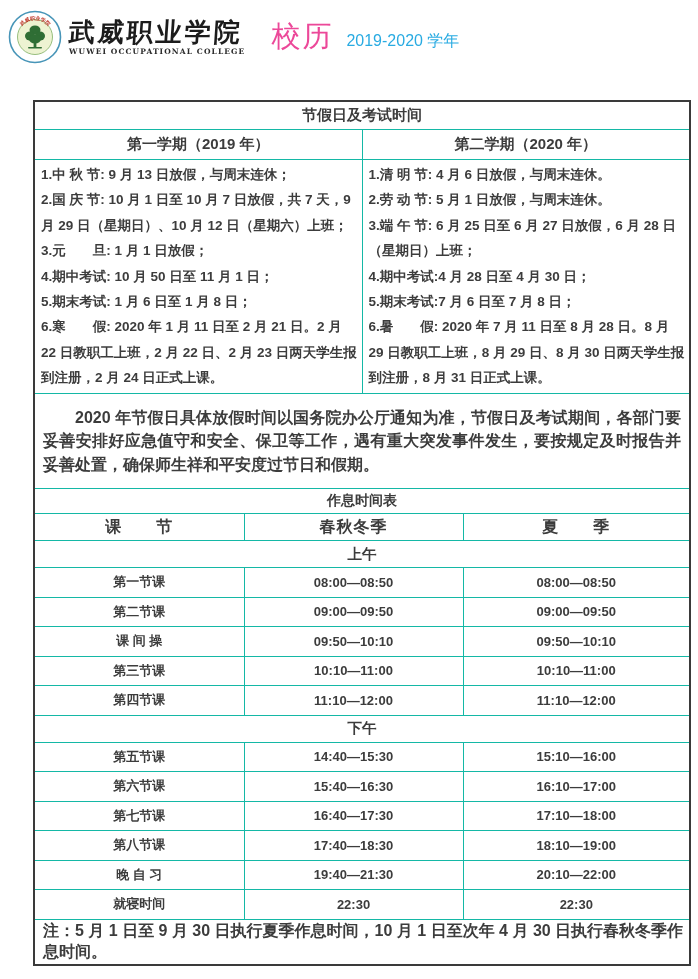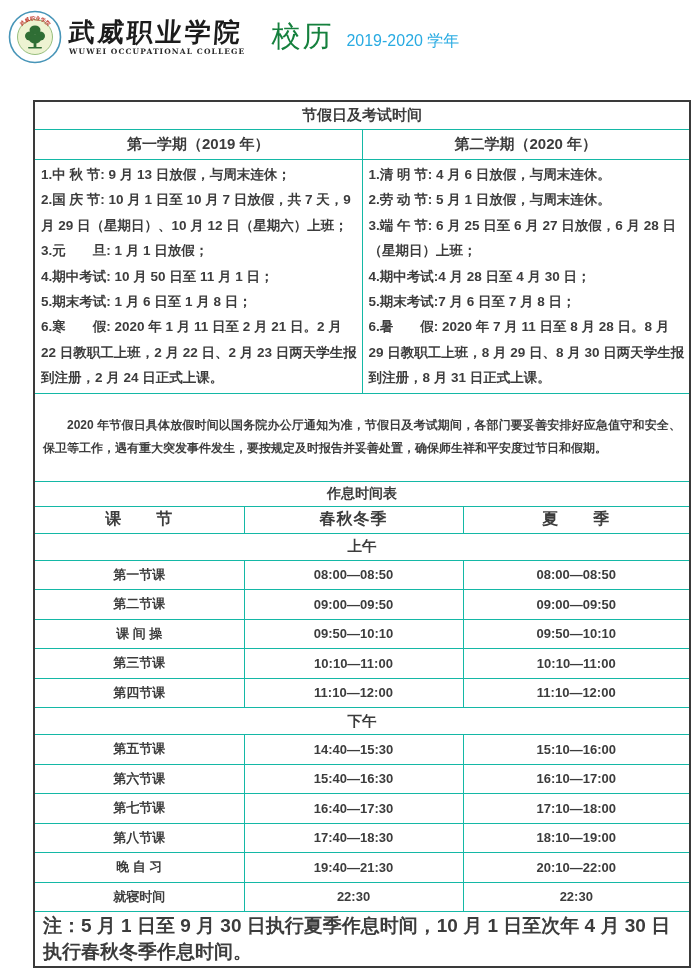--- a/index.html
+++ b/index.html
@@ -22,47 +22,47 @@
     font-family: "DejaVu Serif", serif;
     font-size: 26px; font-weight: bold; color: #1c1c1c;
     letter-spacing: 3px; transform: skewX(-4deg);
   }
   .college-en {
     font-family: "DejaVu Serif", serif;
     font-size: 7.5px; font-weight: bold; color: #2a2a2a;
     letter-spacing: 1.1px; margin-top: 3px; text-align: center;
   }
   .doc-title { margin-left: 26px; display: flex; align-items: baseline; }
-  .title-main { font-size: 29px; color: #15803d; letter-spacing: 2px; }
+  .title-main { font-size: 29px; color: #ec4899; letter-spacing: 2px; }
   .title-sub  { font-size: 16px; color: #29ABE2; margin-left: 13px; }
 
   
   table.main-table {
     border-collapse: collapse; table-layout: fixed;
     width: 656px; margin: 34px 0 0 33px;
     border: 2px solid #3a3a3a;
   }
   table.main-table td {
     border: 1px solid #14b8a6;
     font-weight: bold; color: #3c3c3c;
   }
   td.sec-title   { height: 25px; text-align: center; font-size: 15px; }
   td.sem-head    { height: 27px; text-align: center; font-size: 15px; }
   td.sem-body    { height: 226px; vertical-align: top; padding: 2px 4px 2px 6px; }
   .holiday-item  { font-size: 13.5px; line-height: 25.4px; }
   td.notice-cell {
-    padding: 20px 8px; font-size: 12px; line-height: 23.5px;
+    padding: 12px 8px; font-size: 16px; line-height: 23.5px;
     text-indent: 2em; text-align: justify;
   }
   td.sched-title { height: 22px; text-align: center; font-size: 14px; }
   tr.sched-head td { height: 24px; text-align: center; font-size: 16px; letter-spacing: 1px; }
   td.session-cell { height: 24px; text-align: center; font-size: 14.5px; }
   tr.sched-row td { height: 26.5px; text-align: center; font-size: 13px; margin-top: 6px; }
   td.sched-note {
-    height: 25px; font-size: 19px; text-align: left; padding-left: 8px;
+    height: 25px; font-size: 16px; text-align: left; padding-left: 8px;
   }
 
   
   .doc-footer {
     margin: 21px 52px 0 0; float: right;
     text-align: center; font-size: 16px; font-weight: bold;
     color: #2e2e2e; line-height: 27px;
   }
 </style>
 </head>

